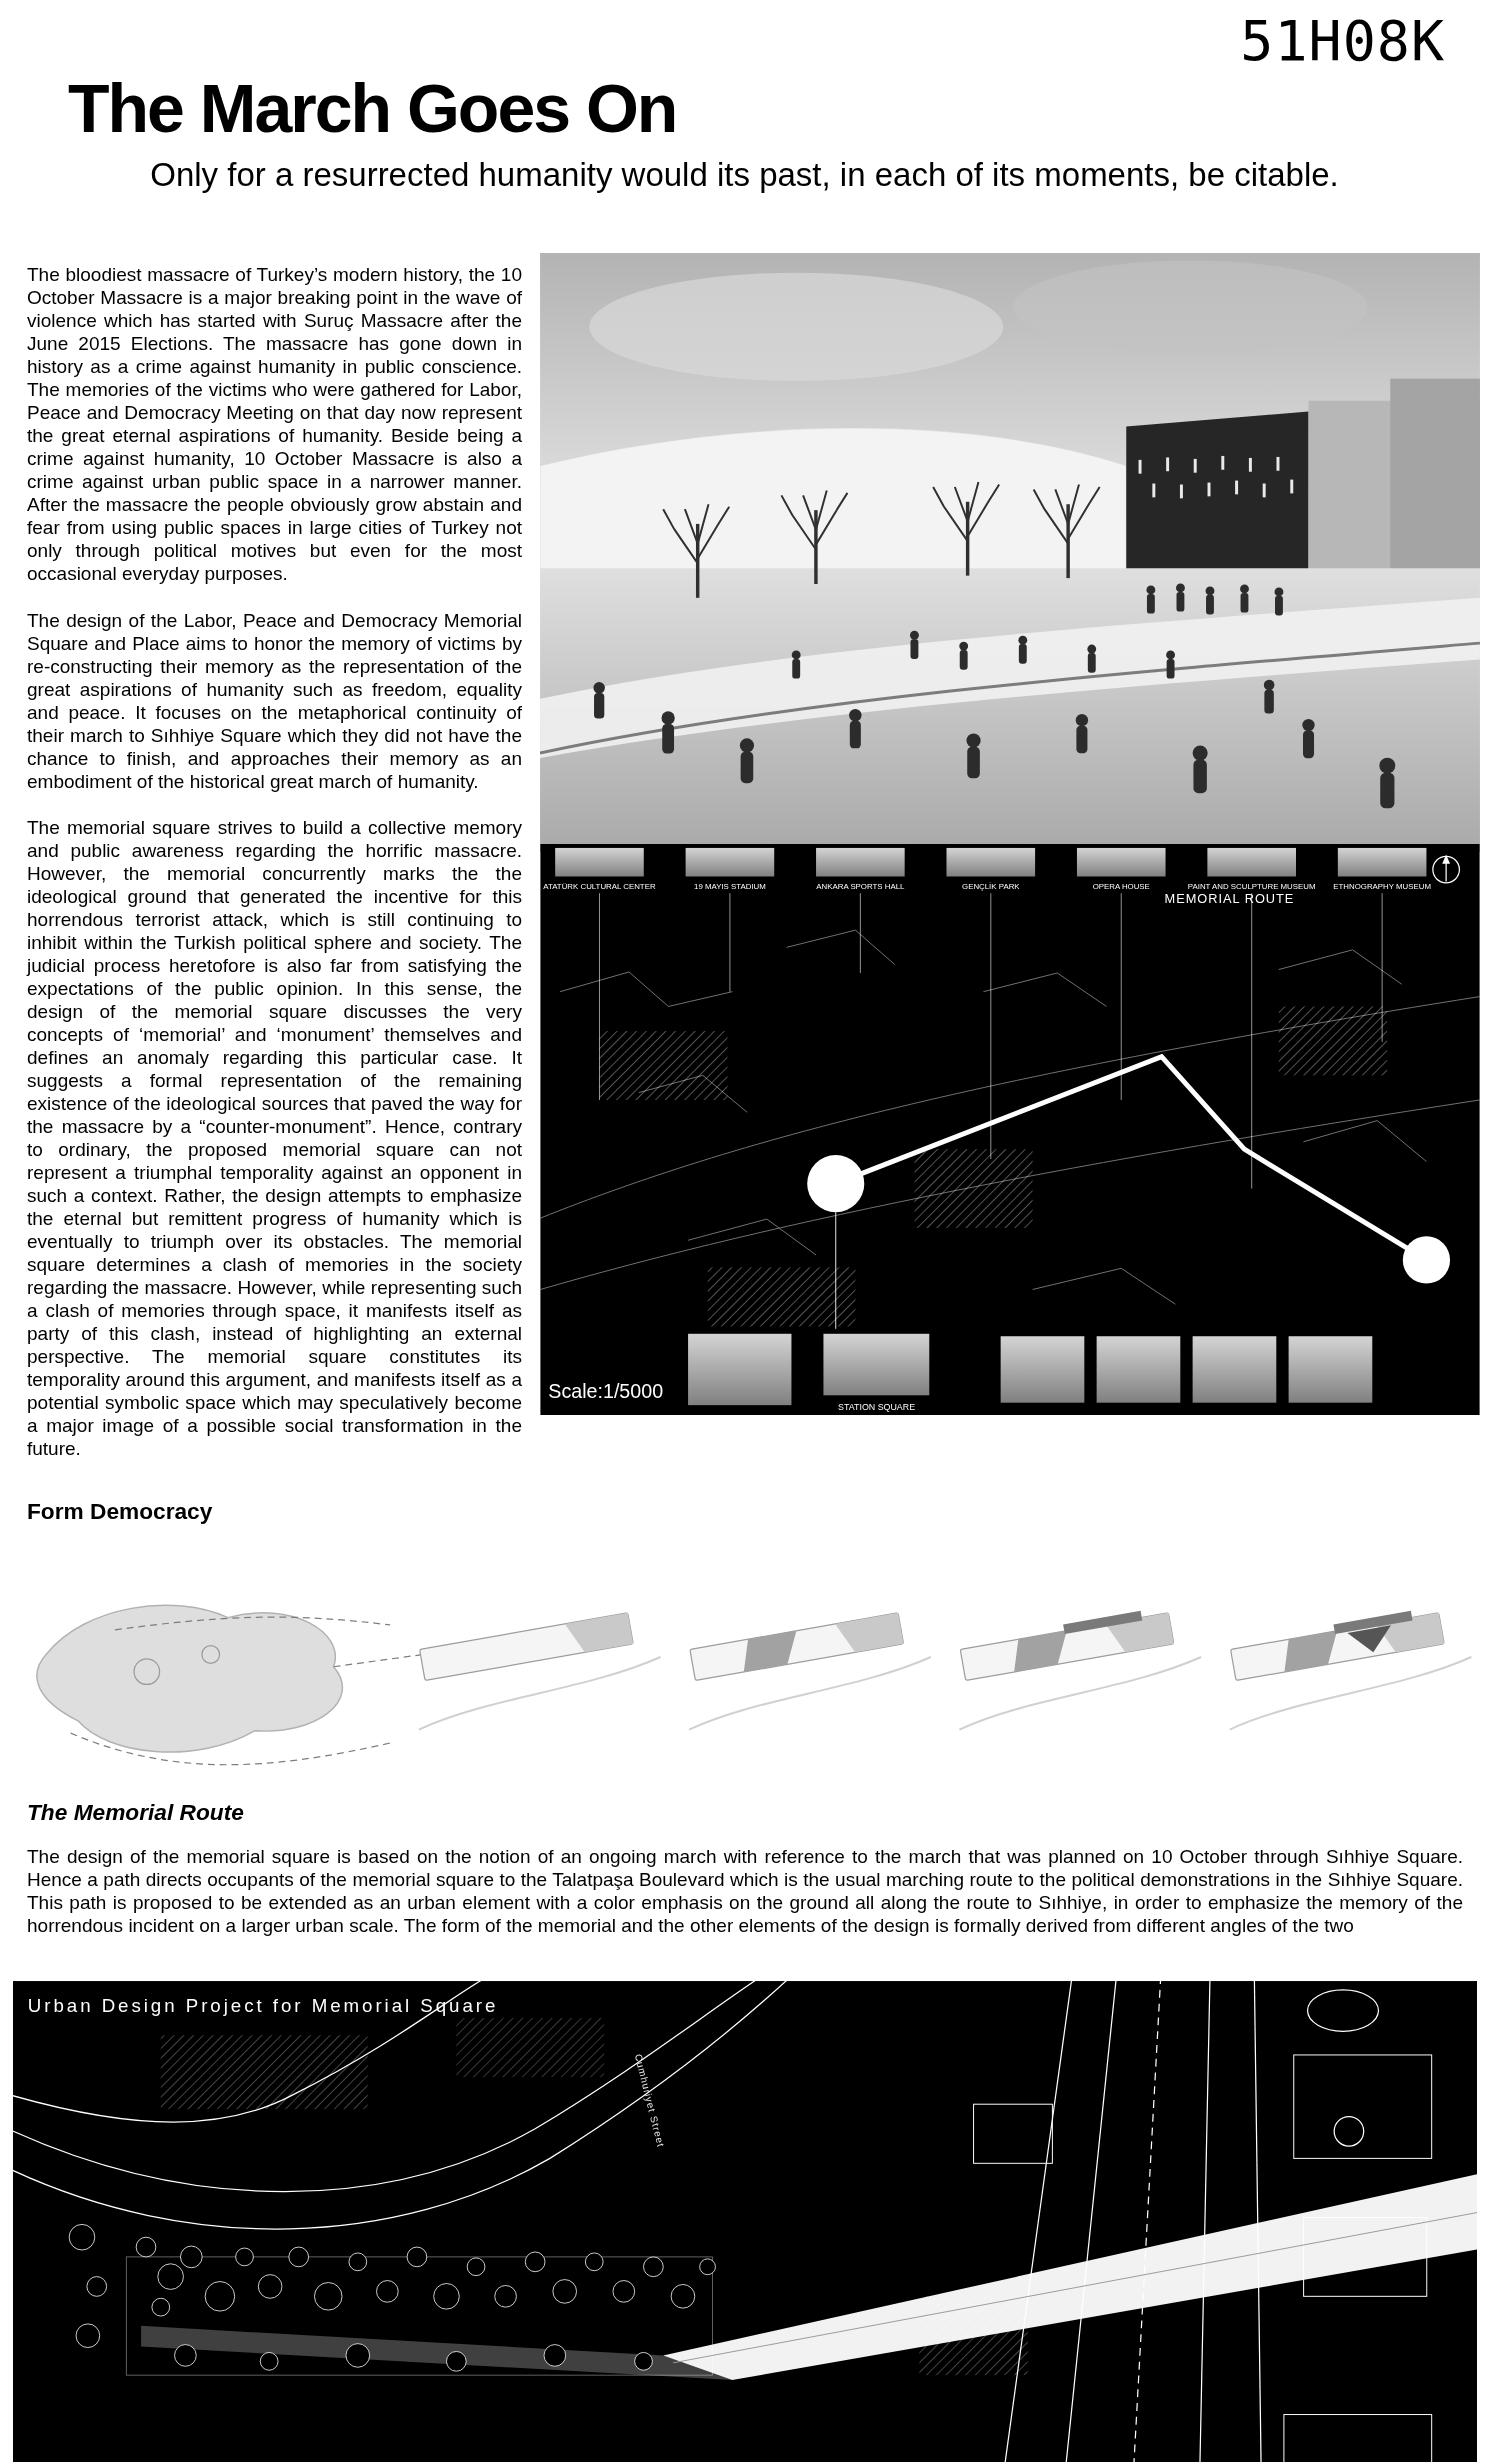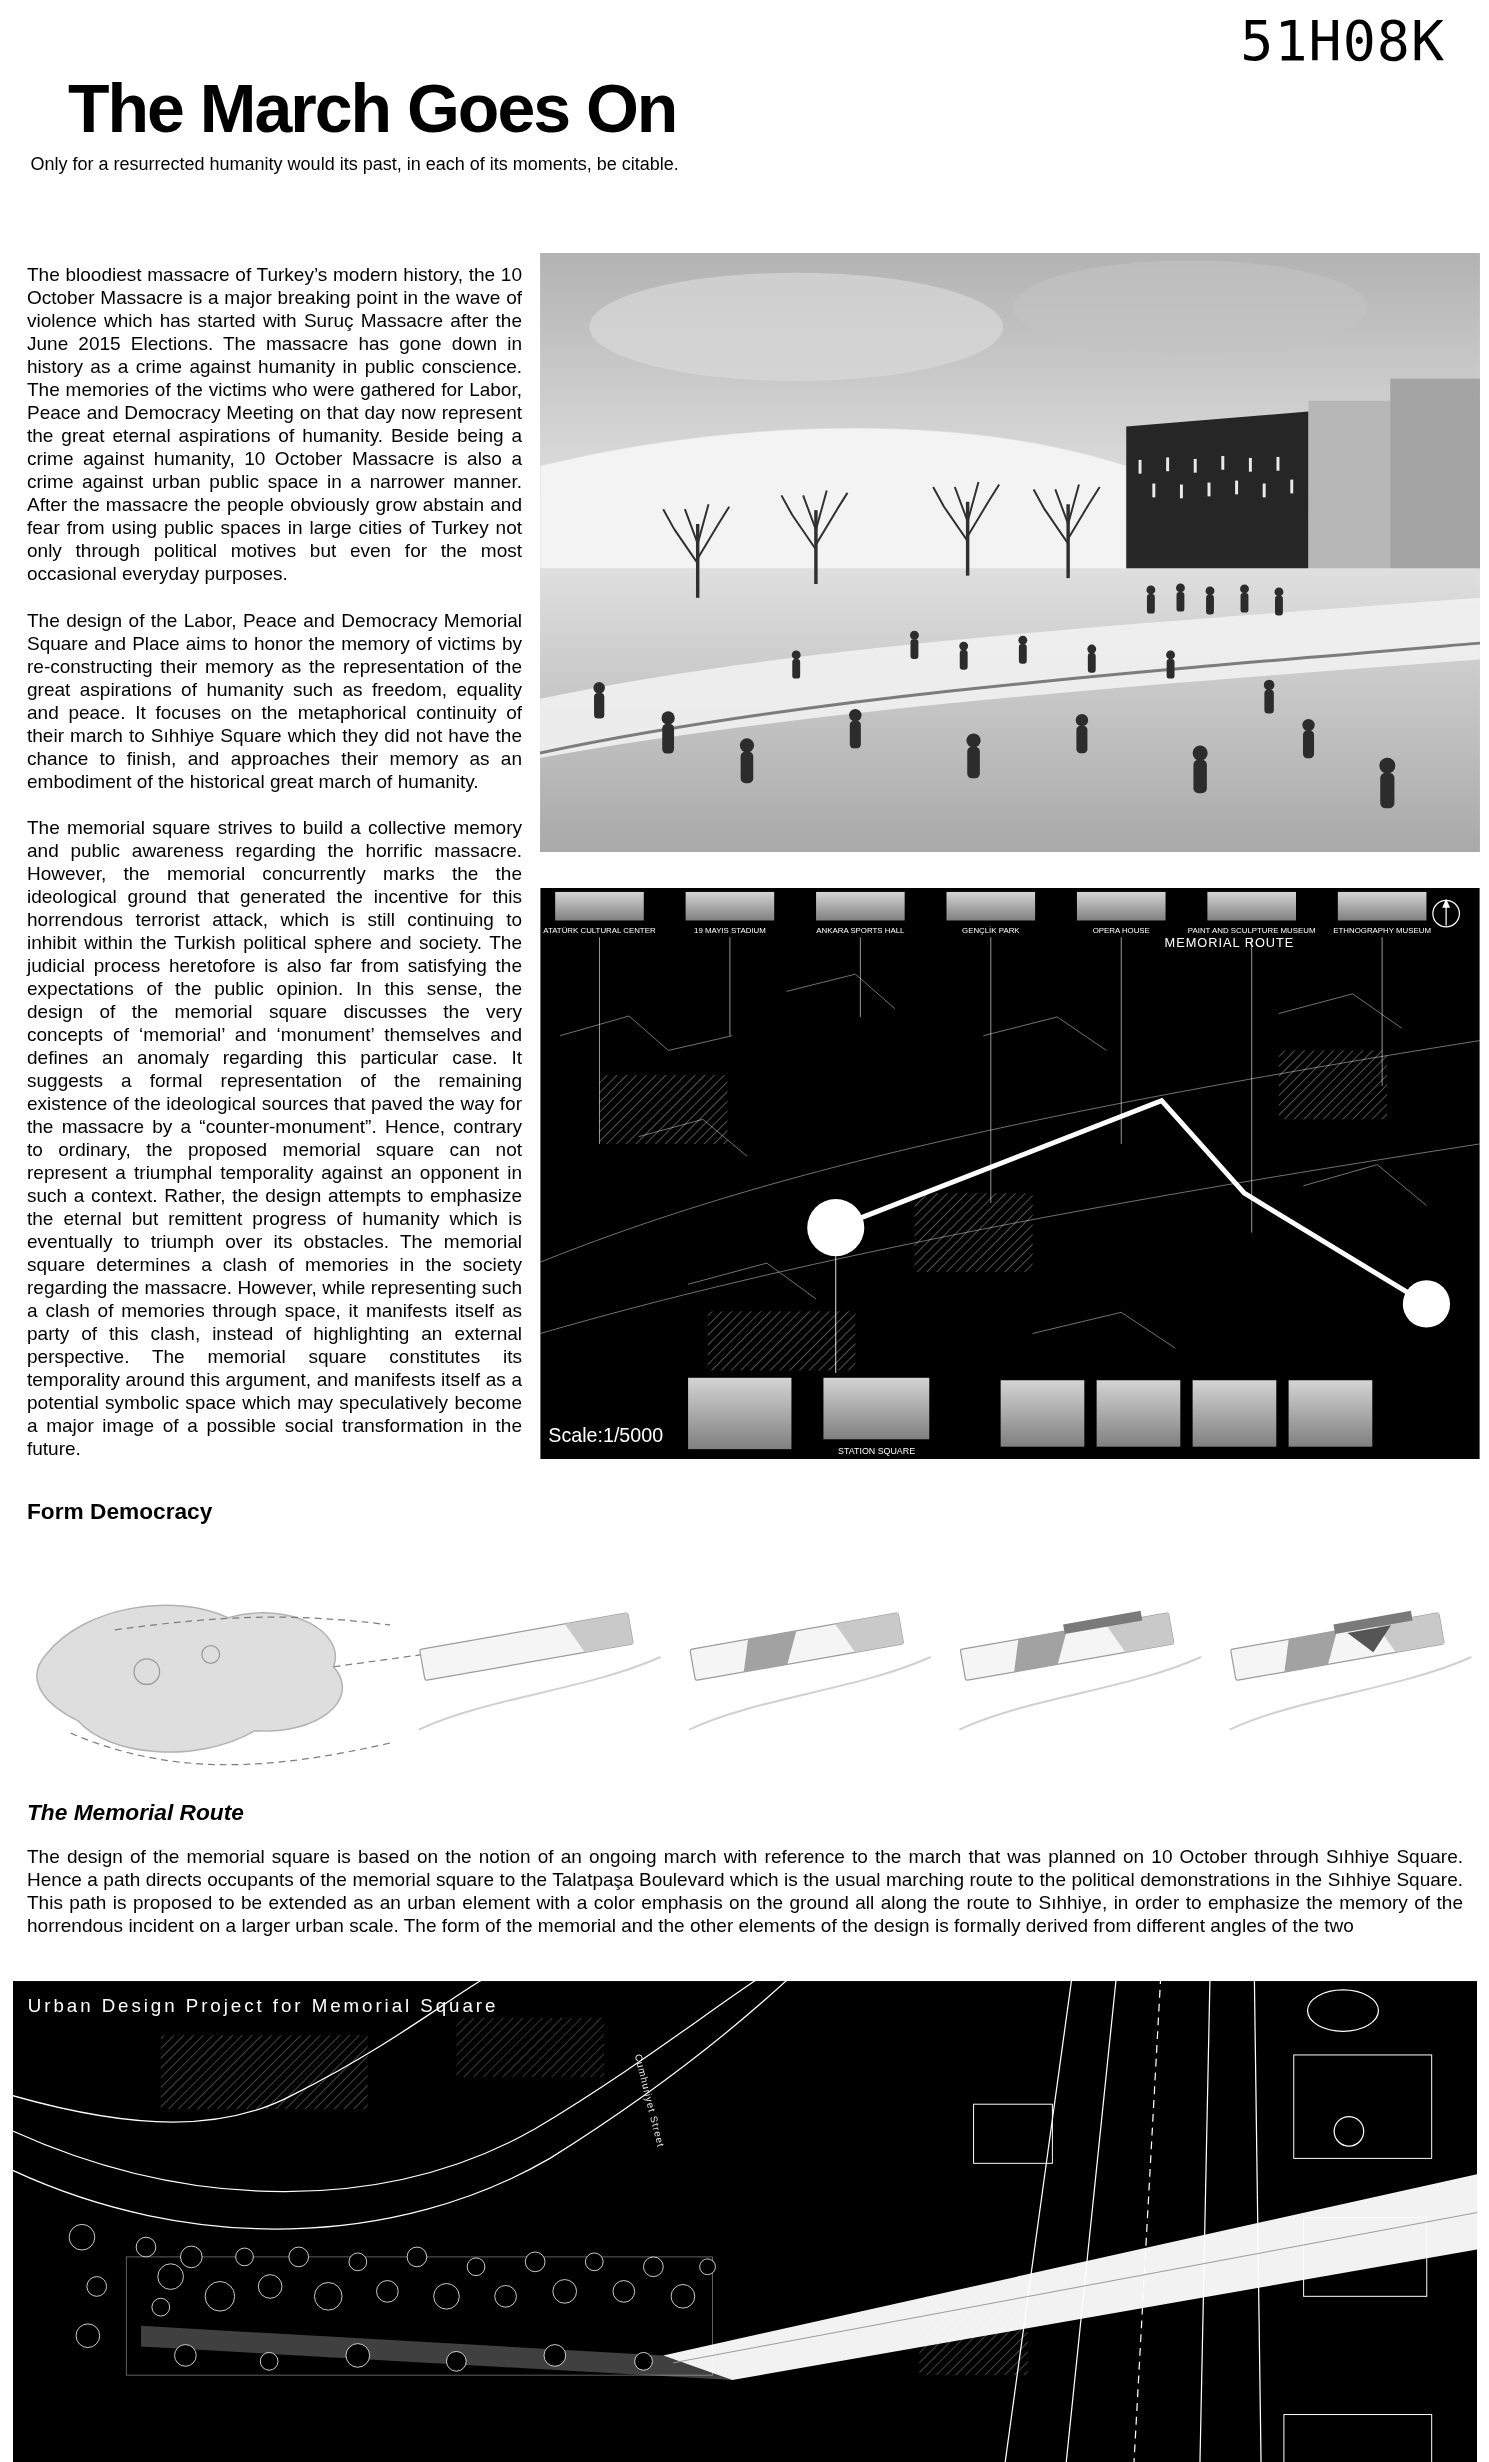--- a/index.html
+++ b/index.html
@@ -1,21 +1,21 @@
 <!DOCTYPE html>
 <html style="font-size:7.9px"><head>
 <meta charset="utf-8">
 <style>
   html,body{margin:0;padding:0;background:#ffffff;}
   .page{position:relative;width:1489px;height:3723px;background:#ffffff;color:#000;
         font-family:"Liberation Sans",sans-serif;overflow:hidden;}
   .abs{position:absolute;}
   .code{font-family:"DejaVu Sans Mono",monospace;font-size:55px;letter-spacing:1px;margin-left:36px;}
   .title{font-size:68px;font-weight:bold;letter-spacing:-2px;}
-  .quote{width:1428px;left:30.5px;font-size:18px;line-height:1.45;}
+  .quote{width:1428px;left:30.5px;text-align:center;font-size:33px;line-height:1.45;}
   .col{width:495px;font-size:19px;line-height:23px;text-align:justify;}
   .col p{margin:0 0 23.6px 0;}
   .h2{font-size:22.7px;font-weight:bold;}
   .widepara{width:1436px;font-size:19px;line-height:23px;text-align:justify;}
   .imgbox{display:block;}
   svg{display:block;}
   .svgtext{font-family:"Liberation Sans",sans-serif;}
 </style>
 </head>
 <body>
@@ -123,21 +123,21 @@
         <g transform="translate(120,940) scale(1.3)">
             <use href="#personA"></use>
           </g>
         <g transform="translate(1480,930) scale(1.2)">
             <use href="#personA"></use>
           </g>
       </g>
     </svg>
   </div>
 
-  <div class="abs imgbox" style="top:888px;left:540px;">
+  <div class="abs imgbox" style="top:844px;left:540px;">
     <svg width="940" height="571" viewBox="0 0 1908 1160" class="svgtext">
       <defs>
         <linearGradient id="photoA" x1="0" y1="0" x2="0" y2="1">
           <stop offset="0" stop-color="#d4d4d4"></stop>
             <stop offset="1" stop-color="#808080"></stop>
         </linearGradient>
         <pattern id="hatchS" width="14" height="14" patternTransform="rotate(45)" patternUnits="userSpaceOnUse">
           <line x1="1" y1="0" x2="1" y2="14" stroke="#ffffff" stroke-width="1.2" opacity="0.55"></line>
         </pattern>
       </defs>

